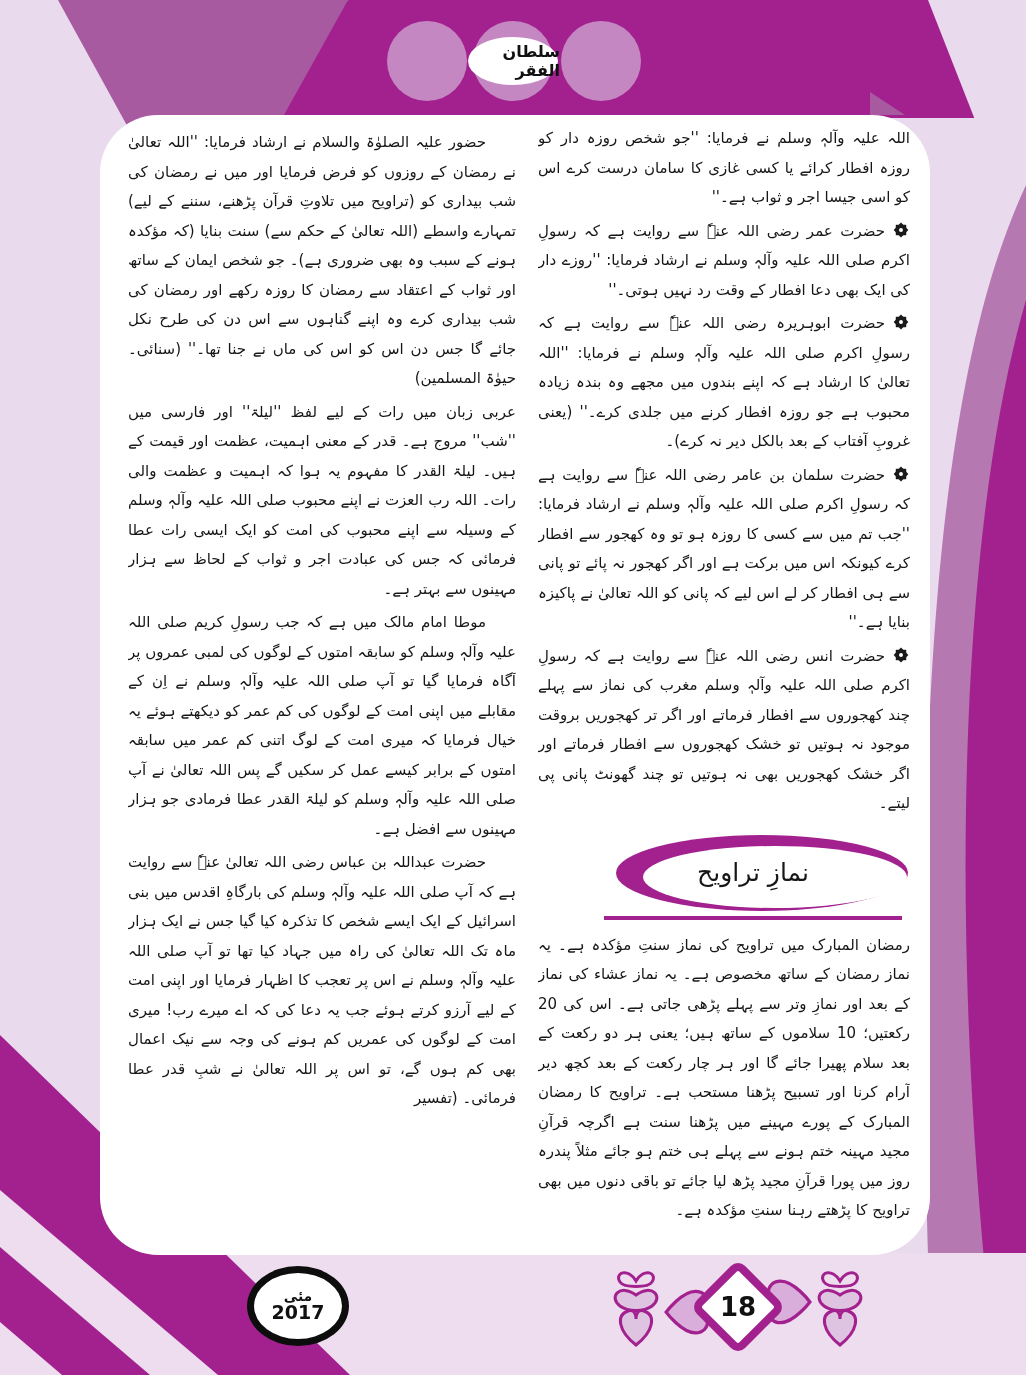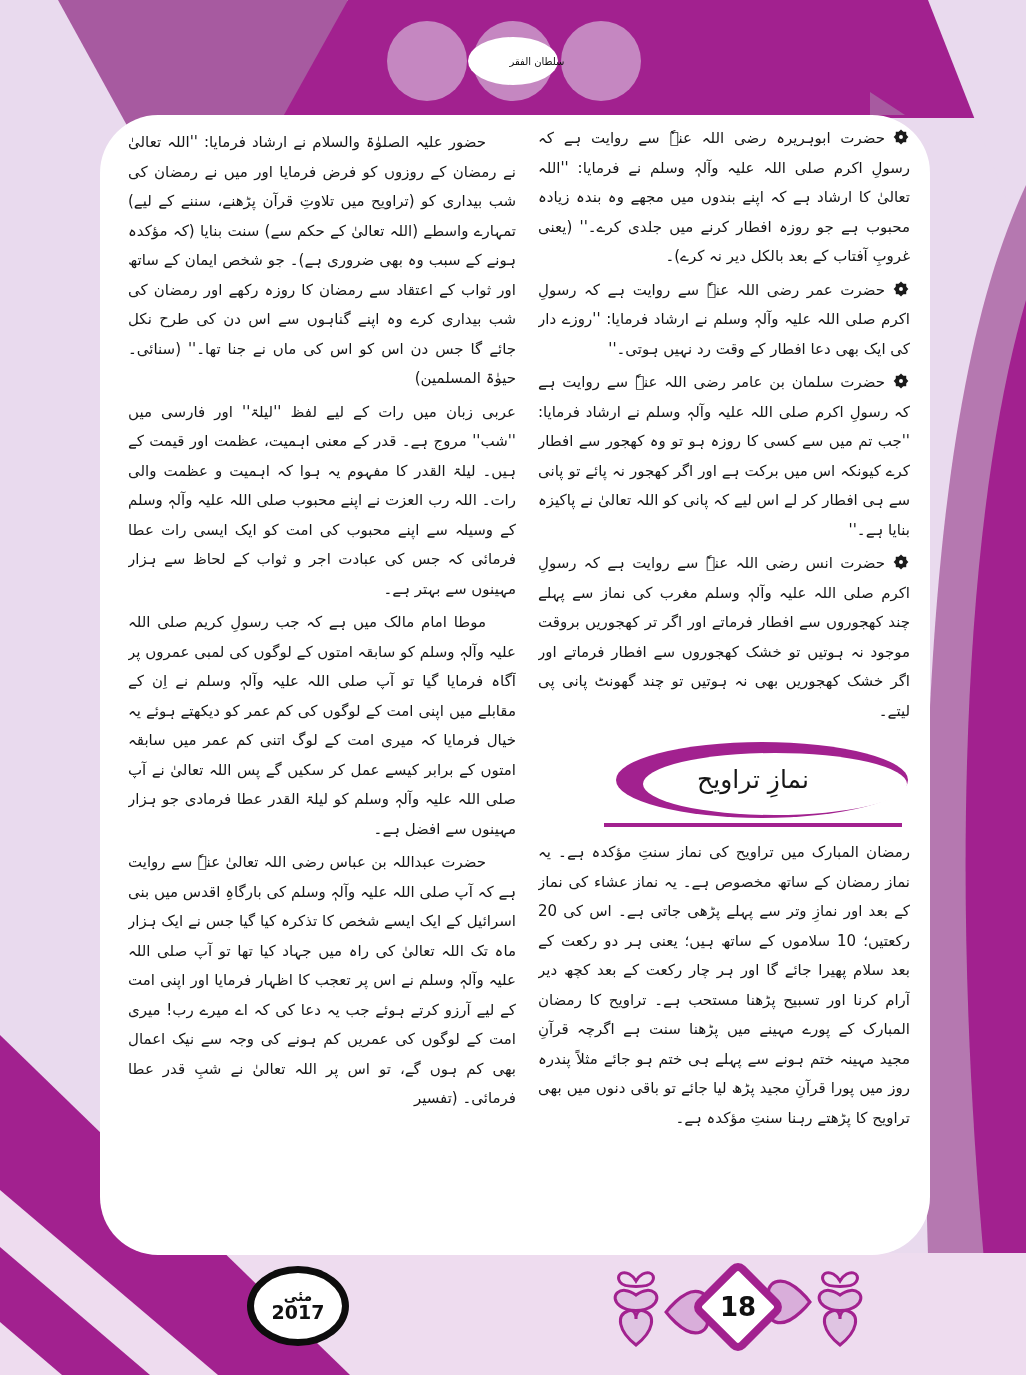--- a/index.html
+++ b/index.html
@@ -3,21 +3,21 @@
 <meta charset="utf-8">
 <style>
   html,body{margin:0;padding:0;background:#777;}
   .page{position:relative;width:1026px;height:1375px;overflow:hidden;background:#e9daee;
         font-family:"DejaVu Sans",sans-serif;}
   svg.decor{position:absolute;left:0;top:0;z-index:0;}
   .card{position:absolute;left:100px;top:115px;width:830px;height:1140px;background:#ffffff;
         border-radius:58px;z-index:1;}
   
   .logo{position:absolute;left:466px;top:36px;width:94px;height:50px;z-index:2;display:flex;
-        align-items:center;justify-content:center;direction:rtl;font-size:10px;font-weight:normal;color:#111;padding-left:24px;}
+        align-items:center;justify-content:center;direction:rtl;font-size:16px;font-weight:bold;color:#111;}
   
   .col{position:absolute;z-index:2;direction:rtl;text-align:justify;color:#161616;
        font-size:15px;line-height:29.5px;overflow:hidden;}
   .col-left{left:128px;top:128px;width:388px;height:1118px;}
   .col-right{left:538px;top:124px;width:372px;height:1124px;}
   .col p{margin:0 0 4px 0;}
   .indent{text-indent:30px;}
   .rosette{width:18px;height:18px;vertical-align:-3px;margin-left:7px;}
   
   .shabqadr{position:relative;width:262px;height:80px;margin:12px auto 10px auto;}
@@ -82,32 +82,33 @@
   <div class="col col-left">
     <p class="indent">حضور علیہ الصلوٰۃ والسلام نے ارشاد فرمایا: ''اللہ تعالیٰ نے رمضان کے روزوں کو فرض فرمایا اور میں نے رمضان کی شب بیداری کو (تراویح میں تلاوتِ قرآن پڑھنے، سننے کے لیے) تمہارے واسطے (اللہ تعالیٰ کے حکم سے) سنت بنایا (کہ مؤکدہ ہونے کے سبب وہ بھی ضروری ہے)۔ جو شخص ایمان کے ساتھ اور ثواب کے اعتقاد سے رمضان کا روزہ رکھے اور رمضان کی شب بیداری کرے وہ اپنے گناہوں سے اس دن کی طرح نکل جائے گا جس دن اس کو اس کی ماں نے جنا تھا۔'' (سنائی۔حیوٰۃ المسلمین)</p>
 
 
     <p>عربی زبان میں رات کے لیے لفظ ''لیلۃ'' اور فارسی میں ''شب'' مروج ہے۔ قدر کے معنی اہمیت، عظمت اور قیمت کے ہیں۔ لیلۃ القدر کا مفہوم یہ ہوا کہ اہمیت و عظمت والی رات۔ اللہ رب العزت نے اپنے محبوب صلی اللہ علیہ وآلہٖ وسلم کے وسیلہ سے اپنے محبوب کی امت کو ایک ایسی رات عطا فرمائی کہ جس کی عبادت اجر و ثواب کے لحاظ سے ہزار مہینوں سے بہتر ہے۔</p>
     <p class="indent">موطا امام مالک میں ہے کہ جب رسولِ کریم صلی اللہ علیہ وآلہٖ وسلم کو سابقہ امتوں کے لوگوں کی لمبی عمروں پر آگاہ فرمایا گیا تو آپ صلی اللہ علیہ وآلہٖ وسلم نے اِن کے مقابلے میں اپنی امت کے لوگوں کی کم عمر کو دیکھتے ہوئے یہ خیال فرمایا کہ میری امت کے لوگ اتنی کم عمر میں سابقہ امتوں کے برابر کیسے عمل کر سکیں گے پس اللہ تعالیٰ نے آپ صلی اللہ علیہ وآلہٖ وسلم کو لیلۃ القدر عطا فرمادی جو ہزار مہینوں سے افضل ہے۔</p>
     <p class="indent">حضرت عبداللہ بن عباس رضی اللہ تعالیٰ عنہٗ سے روایت ہے کہ آپ صلی اللہ علیہ وآلہٖ وسلم کی بارگاہِ اقدس میں بنی اسرائیل کے ایک ایسے شخص کا تذکرہ کیا گیا جس نے ایک ہزار ماہ تک اللہ تعالیٰ کی راہ میں جہاد کیا تھا تو آپ صلی اللہ علیہ وآلہٖ وسلم نے اس پر تعجب کا اظہار فرمایا اور اپنی امت کے لیے آرزو کرتے ہوئے جب یہ دعا کی کہ اے میرے رب! میری امت کے لوگوں کی عمریں کم ہونے کی وجہ سے نیک اعمال بھی کم ہوں گے، تو اس پر اللہ تعالیٰ نے شبِ قدر عطا فرمائی۔ (تفسیر</p>
   </div>
 
   <div class="col col-right">
+    <p>اللہ علیہ وآلہٖ وسلم نے فرمایا: ''جو شخص روزہ دار کو روزہ افطار کرائے یا کسی غازی کا سامان درست کرے اس کو اسی جیسا اجر و ثواب ہے۔''</p>
+
+    <p><svg class="rosette" viewBox="0 0 20 20">
+          <rect x="4.2" y="4.2" width="11.6" height="11.6" fill="#1a1a1a"></rect>
+          <rect x="4.2" y="4.2" width="11.6" height="11.6" fill="#1a1a1a" transform="rotate(45 10 10)"></rect>
+          <circle cx="10" cy="10" r="2.2" fill="#fff"></circle>
+        </svg><span>حضرت عمر رضی اللہ عنہٗ سے روایت ہے کہ رسولِ اکرم صلی اللہ علیہ وآلہٖ وسلم نے ارشاد فرمایا: ''روزے دار کی ایک بھی دعا افطار کے وقت رد نہیں ہوتی۔''</span></p>
 
     <p><svg class="rosette" viewBox="0 0 20 20">
           <rect x="4.2" y="4.2" width="11.6" height="11.6" fill="#1a1a1a"></rect>
           <rect x="4.2" y="4.2" width="11.6" height="11.6" fill="#1a1a1a" transform="rotate(45 10 10)"></rect>
           <circle cx="10" cy="10" r="2.2" fill="#fff"></circle>
         </svg><span>حضرت ابوہریرہ رضی اللہ عنہٗ سے روایت ہے کہ رسولِ اکرم صلی اللہ علیہ وآلہٖ وسلم نے فرمایا: ''اللہ تعالیٰ کا ارشاد ہے کہ اپنے بندوں میں مجھے وہ بندہ زیادہ محبوب ہے جو روزہ افطار کرنے میں جلدی کرے۔'' (یعنی غروبِ آفتاب کے بعد بالکل دیر نہ کرے)۔</span></p>
-
-    <p><svg class="rosette" viewBox="0 0 20 20">
-          <rect x="4.2" y="4.2" width="11.6" height="11.6" fill="#1a1a1a"></rect>
-          <rect x="4.2" y="4.2" width="11.6" height="11.6" fill="#1a1a1a" transform="rotate(45 10 10)"></rect>
-          <circle cx="10" cy="10" r="2.2" fill="#fff"></circle>
-        </svg><span>حضرت عمر رضی اللہ عنہٗ سے روایت ہے کہ رسولِ اکرم صلی اللہ علیہ وآلہٖ وسلم نے ارشاد فرمایا: ''روزے دار کی ایک بھی دعا افطار کے وقت رد نہیں ہوتی۔''</span></p>
 
     <p><svg class="rosette" viewBox="0 0 20 20">
           <rect x="4.2" y="4.2" width="11.6" height="11.6" fill="#1a1a1a"></rect>
           <rect x="4.2" y="4.2" width="11.6" height="11.6" fill="#1a1a1a" transform="rotate(45 10 10)"></rect>
           <circle cx="10" cy="10" r="2.2" fill="#fff"></circle>
         </svg><span>حضرت سلمان بن عامر رضی اللہ عنہٗ سے روایت ہے کہ رسولِ اکرم صلی اللہ علیہ وآلہٖ وسلم نے ارشاد فرمایا: ''جب تم میں سے کسی کا روزہ ہو تو وہ کھجور سے افطار کرے کیونکہ اس میں برکت ہے اور اگر کھجور نہ پائے تو پانی سے ہی افطار کر لے اس لیے کہ پانی کو اللہ تعالیٰ نے پاکیزہ بنایا ہے۔''</span></p>
 
     <p><svg class="rosette" viewBox="0 0 20 20">
           <rect x="4.2" y="4.2" width="11.6" height="11.6" fill="#1a1a1a"></rect>
           <rect x="4.2" y="4.2" width="11.6" height="11.6" fill="#1a1a1a" transform="rotate(45 10 10)"></rect>

